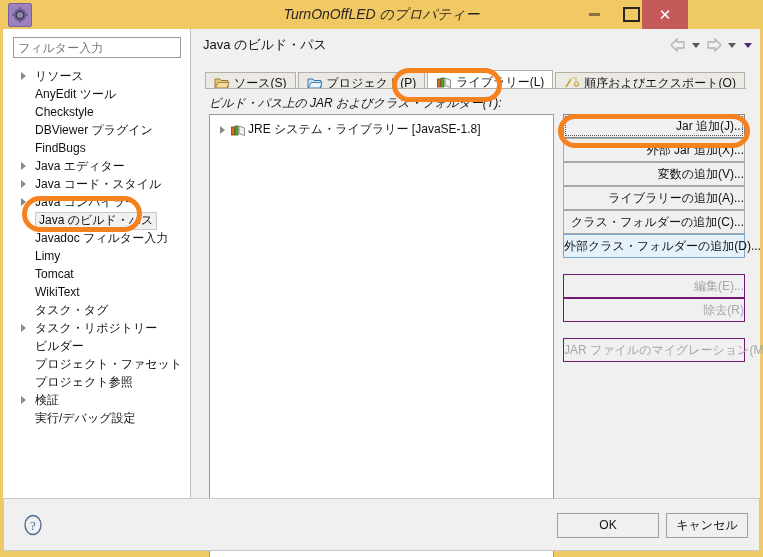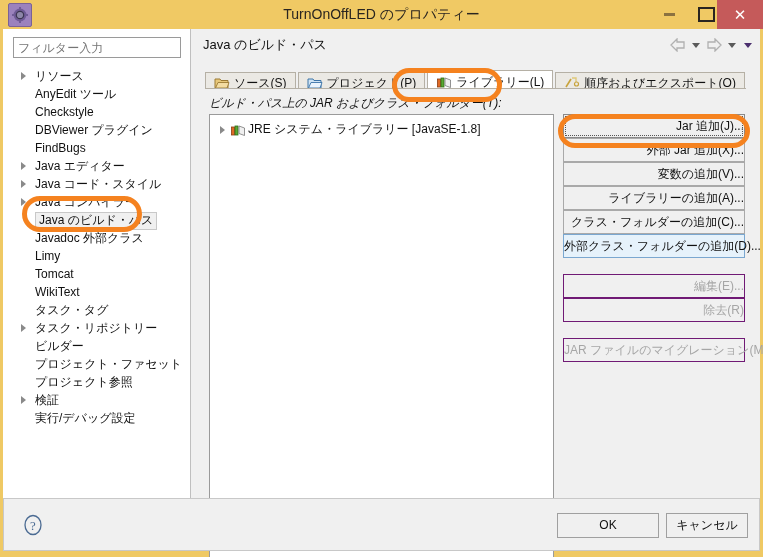--- a/index.html
+++ b/index.html
@@ -8,22 +8,23 @@
     font-family:"Liberation Sans","DejaVu Sans",sans-serif;
     font-size:12px;color:#000;background:#f0f0f0;
   }
   .window{
     position:absolute;left:0;top:0;width:763px;height:557px;
     background:#efc964;
     box-sizing:border-box;
   }
   
   .titlebar{
-    position:absolute;left:0;top:0;width:763px;height:29px;
+    position:absolute;left:0;top:0;width:688px;height:29px;
     background:#f0c964;
+    font-style:italic;
   }
   .win-icon{
     position:absolute;left:8px;top:3px;width:22px;height:22px;
     background:#9b82bd;border:1px solid #7a6298;border-radius:2px;
     display:flex;align-items:center;justify-content:center;
   }
   .win-icon svg{display:block;}
   .title-text{
     position:absolute;left:0;top:0;width:763px;height:29px;
     line-height:29px;text-align:center;font-size:14px;color:#2a2520;
@@ -207,21 +208,21 @@
       <div class="tree" id="tree-root">
           <div class="tree-item"><span class="arrow"></span><span class="lbl">リソース</span></div>
           <div class="tree-item"><span class="lbl">AnyEdit ツール</span></div>
           <div class="tree-item"><span class="lbl">Checkstyle</span></div>
           <div class="tree-item"><span class="lbl">DBViewer プラグイン</span></div>
           <div class="tree-item"><span class="lbl">FindBugs</span></div>
           <div class="tree-item"><span class="arrow"></span><span class="lbl">Java エディター</span></div>
           <div class="tree-item"><span class="arrow"></span><span class="lbl">Java コード・スタイル</span></div>
           <div class="tree-item"><span class="arrow"></span><span class="lbl">Java コンパイラー</span></div>
           <div class="tree-item selected"><span class="lbl">Java のビルド・パス</span></div>
-          <div class="tree-item"><span class="lbl">Javadoc 外部クラス</span></div>
+          <div class="tree-item"><span class="lbl">Javadoc フィルター入力</span></div>
           <div class="tree-item"><span class="lbl">Limy</span></div>
           <div class="tree-item"><span class="lbl">Tomcat</span></div>
           <div class="tree-item"><span class="lbl">WikiText</span></div>
           <div class="tree-item"><span class="lbl">タスク・タグ</span></div>
           <div class="tree-item"><span class="arrow"></span><span class="lbl">タスク・リポジトリー</span></div>
           <div class="tree-item"><span class="lbl">ビルダー</span></div>
           <div class="tree-item"><span class="lbl">プロジェクト・ファセット</span></div>
           <div class="tree-item"><span class="lbl">プロジェクト参照</span></div>
           <div class="tree-item"><span class="arrow"></span><span class="lbl">検証</span></div>
           <div class="tree-item"><span class="lbl">実行/デバッグ設定</span></div>

